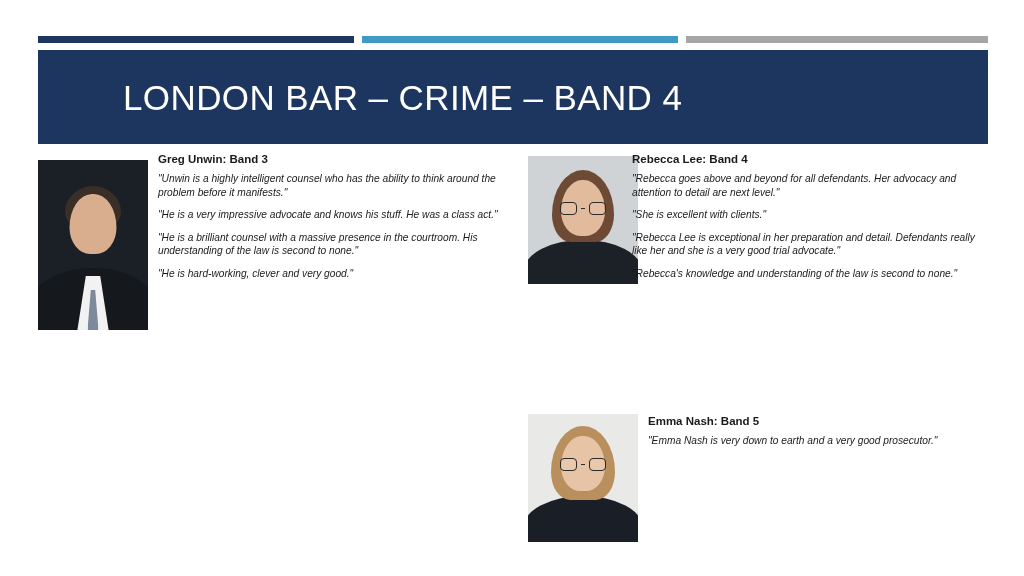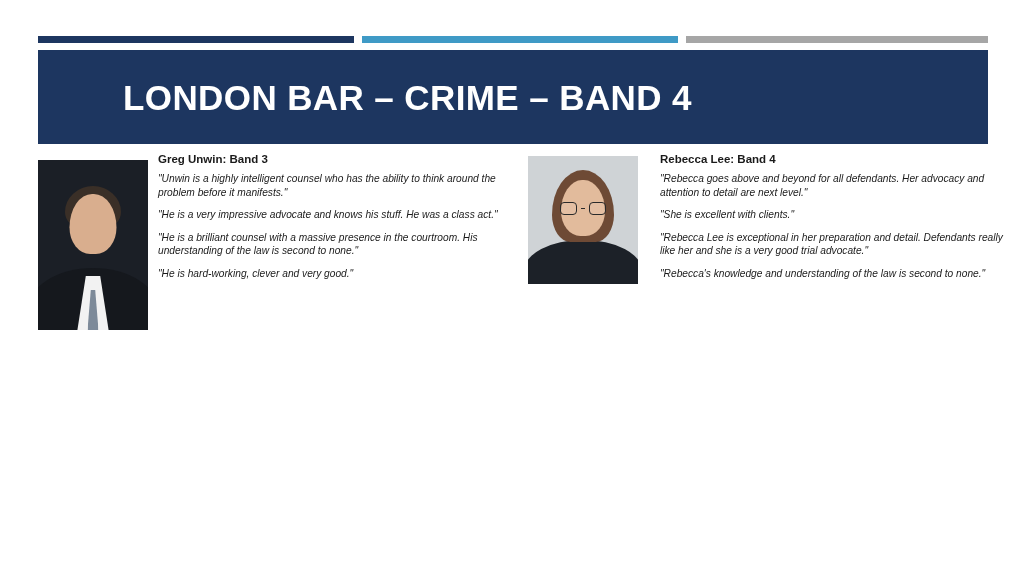--- a/index.html
+++ b/index.html
@@ -39,21 +39,21 @@
     left: 38px;
     width: 950px;
     height: 94px;
     background: #1d3660;
     display: flex;
     align-items: center;
   }
   .title-text {
     color: #ffffff;
     font-size: 35px;
-    font-weight: 700;
+    font-weight: 400;
     letter-spacing: 0.4px;
     padding-left: 85px;
     line-height: 1;
   }
 
   
   .col {
     position: absolute;
     top: 152px;
   }
@@ -190,29 +190,46 @@
         <div class="p-bg" style="background:#cfd3d6;"></div>
         <div class="p-shoulders" style="width:118px; height:44px; background:#1c2128;"></div>
         <div class="p-hair" style="top:14px; width:62px; height:72px; background:#6e4a35;"></div>
         <div class="p-head" style="top:24px; width:44px; height:56px; background:#e2bb9c;"></div>
         <div class="p-glasses" style="top:46px;">
           <div class="p-lens"></div>
           <div class="p-bridge"></div>
           <div class="p-lens"></div>
         </div>
       </div>
-      <div class="entry-body" style="left:132px; top:0; width:350px;">
+      <div class="entry-body" style="left:104px; top:0; width:350px;">
         <div class="person-name">Rebecca Lee: Band 4</div>
         <div class="quote">"Rebecca goes above and beyond for all defendants. Her advocacy and attention to detail are next level."</div>
         <div class="quote">"She is excellent with clients."</div>
         <div class="quote">"Rebecca Lee is exceptional in her preparation and detail. Defendants really like her and she is a very good trial advocate."</div>
         <div class="quote">"Rebecca's knowledge and understanding of the law is second to none."</div>
       </div>
     </div>
 
+    <div class="entry">
+      <div class="photo portrait" style="left:0; top:134px; height:128px;">
+        <div class="p-bg" style="background:#e9e9e7;"></div>
+        <div class="p-shoulders" style="width:120px; height:46px; background:#1a1f27;"></div>
+        <div class="p-hair" style="top:12px; width:64px; height:74px; background:#b98f5e;"></div>
+        <div class="p-head" style="top:22px; width:44px; height:55px; background:#e8c4a6;"></div>
+        <div class="p-glasses" style="top:44px;">
+          <div class="p-lens"></div>
+          <div class="p-bridge"></div>
+          <div class="p-lens"></div>
+        </div>
+      </div>
+      <div class="entry-body" style="left:120px; top:134px; width:350px;">
+        <div class="person-name">Emma Nash: Band 5</div>
+        <div class="quote">"Emma Nash is very down to earth and a very good prosecutor."</div>
+      </div>
+    </div>
 
     <div class="entry">
       
       
     </div>
 
   </div>
 
 </div>
 

